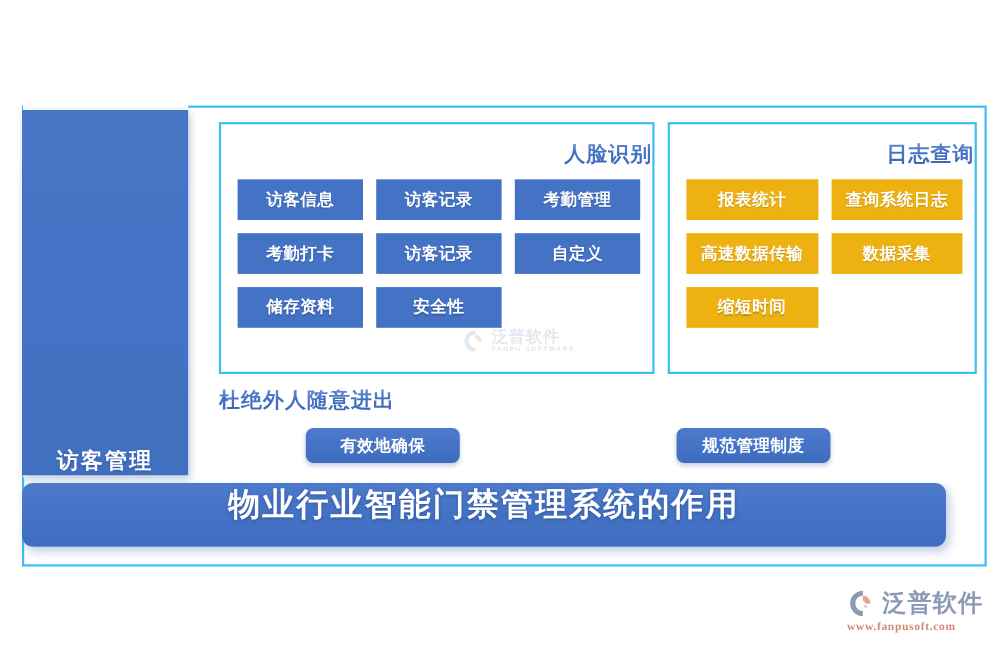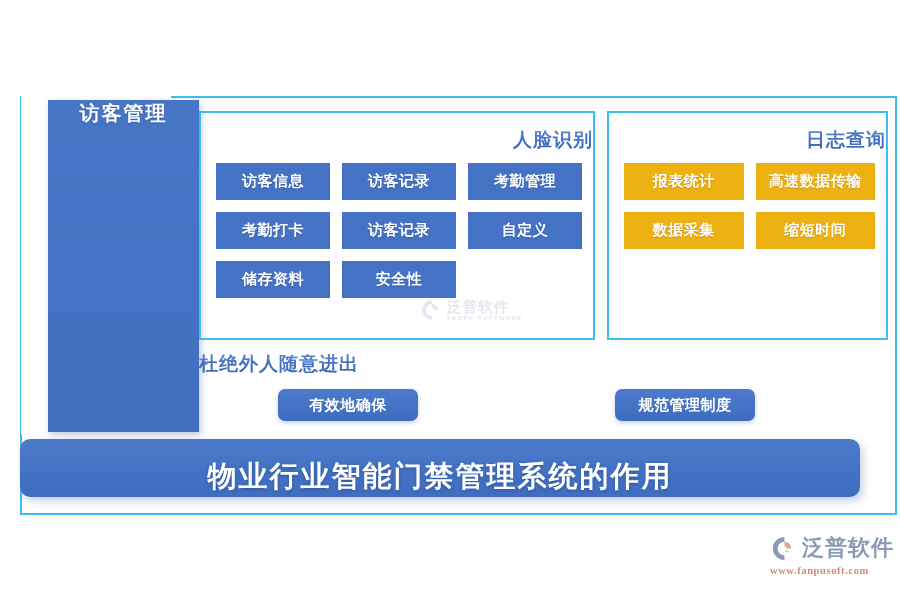--- a/index.html
+++ b/index.html
@@ -49,23 +49,22 @@
   .sidebar {
     position: absolute;
     left: 20px;
     top: 100px;
     width: 151px;
     height: 332px;
     background: #4472C4;
     background: linear-gradient(180deg,#4876C7 0%, #4472C4 55%, #4170C0 100%);
     box-shadow: 2px 3px 7px rgba(70,100,170,0.35);
     display: flex;
-    align-items: flex-start;
+    align-items: flex-end;
     justify-content: center;
-    margin-left: 28px;
   }
   .sidebar-label {
     color: #ffffff;
     font-size: 20px;
     font-weight: bold;
     letter-spacing: 2px;
     text-shadow: 0 1px 2px rgba(30,60,130,0.45);
   }
 
   
@@ -176,21 +175,21 @@
   .banner {
     position: absolute;
     left: 20px;
     top: 439px;
     width: 840px;
     height: 58px;
     border-radius: 10px;
     background: linear-gradient(180deg,#4E7ACB 0%, #4472C4 50%, #3F6DBF 100%);
     box-shadow: 3px 4px 9px rgba(80,110,180,0.33);
     display: flex;
-    align-items: flex-end;
+    align-items: flex-start;
     justify-content: center;
   }
   .banner-text {
     color: #ffffff;
     font-size: 29px;
     font-weight: bold;
     letter-spacing: 2px;
     text-shadow: 0 1px 3px rgba(25,55,125,0.5);
     white-space: nowrap;
   }
@@ -289,20 +288,21 @@
       <div class="chip chip-blue">自定义</div>
       <div class="chip chip-blue">储存资料</div>
       <div class="chip chip-blue">安全性</div>
     </div>
   </div>
 
   <div class="panel panel-log">
     <div class="panel-title">日志查询</div>
     <div class="btn-grid grid-log">
       <div class="chip chip-orange">报表统计</div>
+      <div class="chip chip-orange">查询系统日志</div>
       <div class="chip chip-orange">高速数据传输</div>
       <div class="chip chip-orange">数据采集</div>
       <div class="chip chip-orange">缩短时间</div>
     </div>
   </div>
 
   <div class="mid-heading">杜绝外人随意进出</div>
 
   <div class="pill-row">
     <div class="pill">有效地确保</div>

